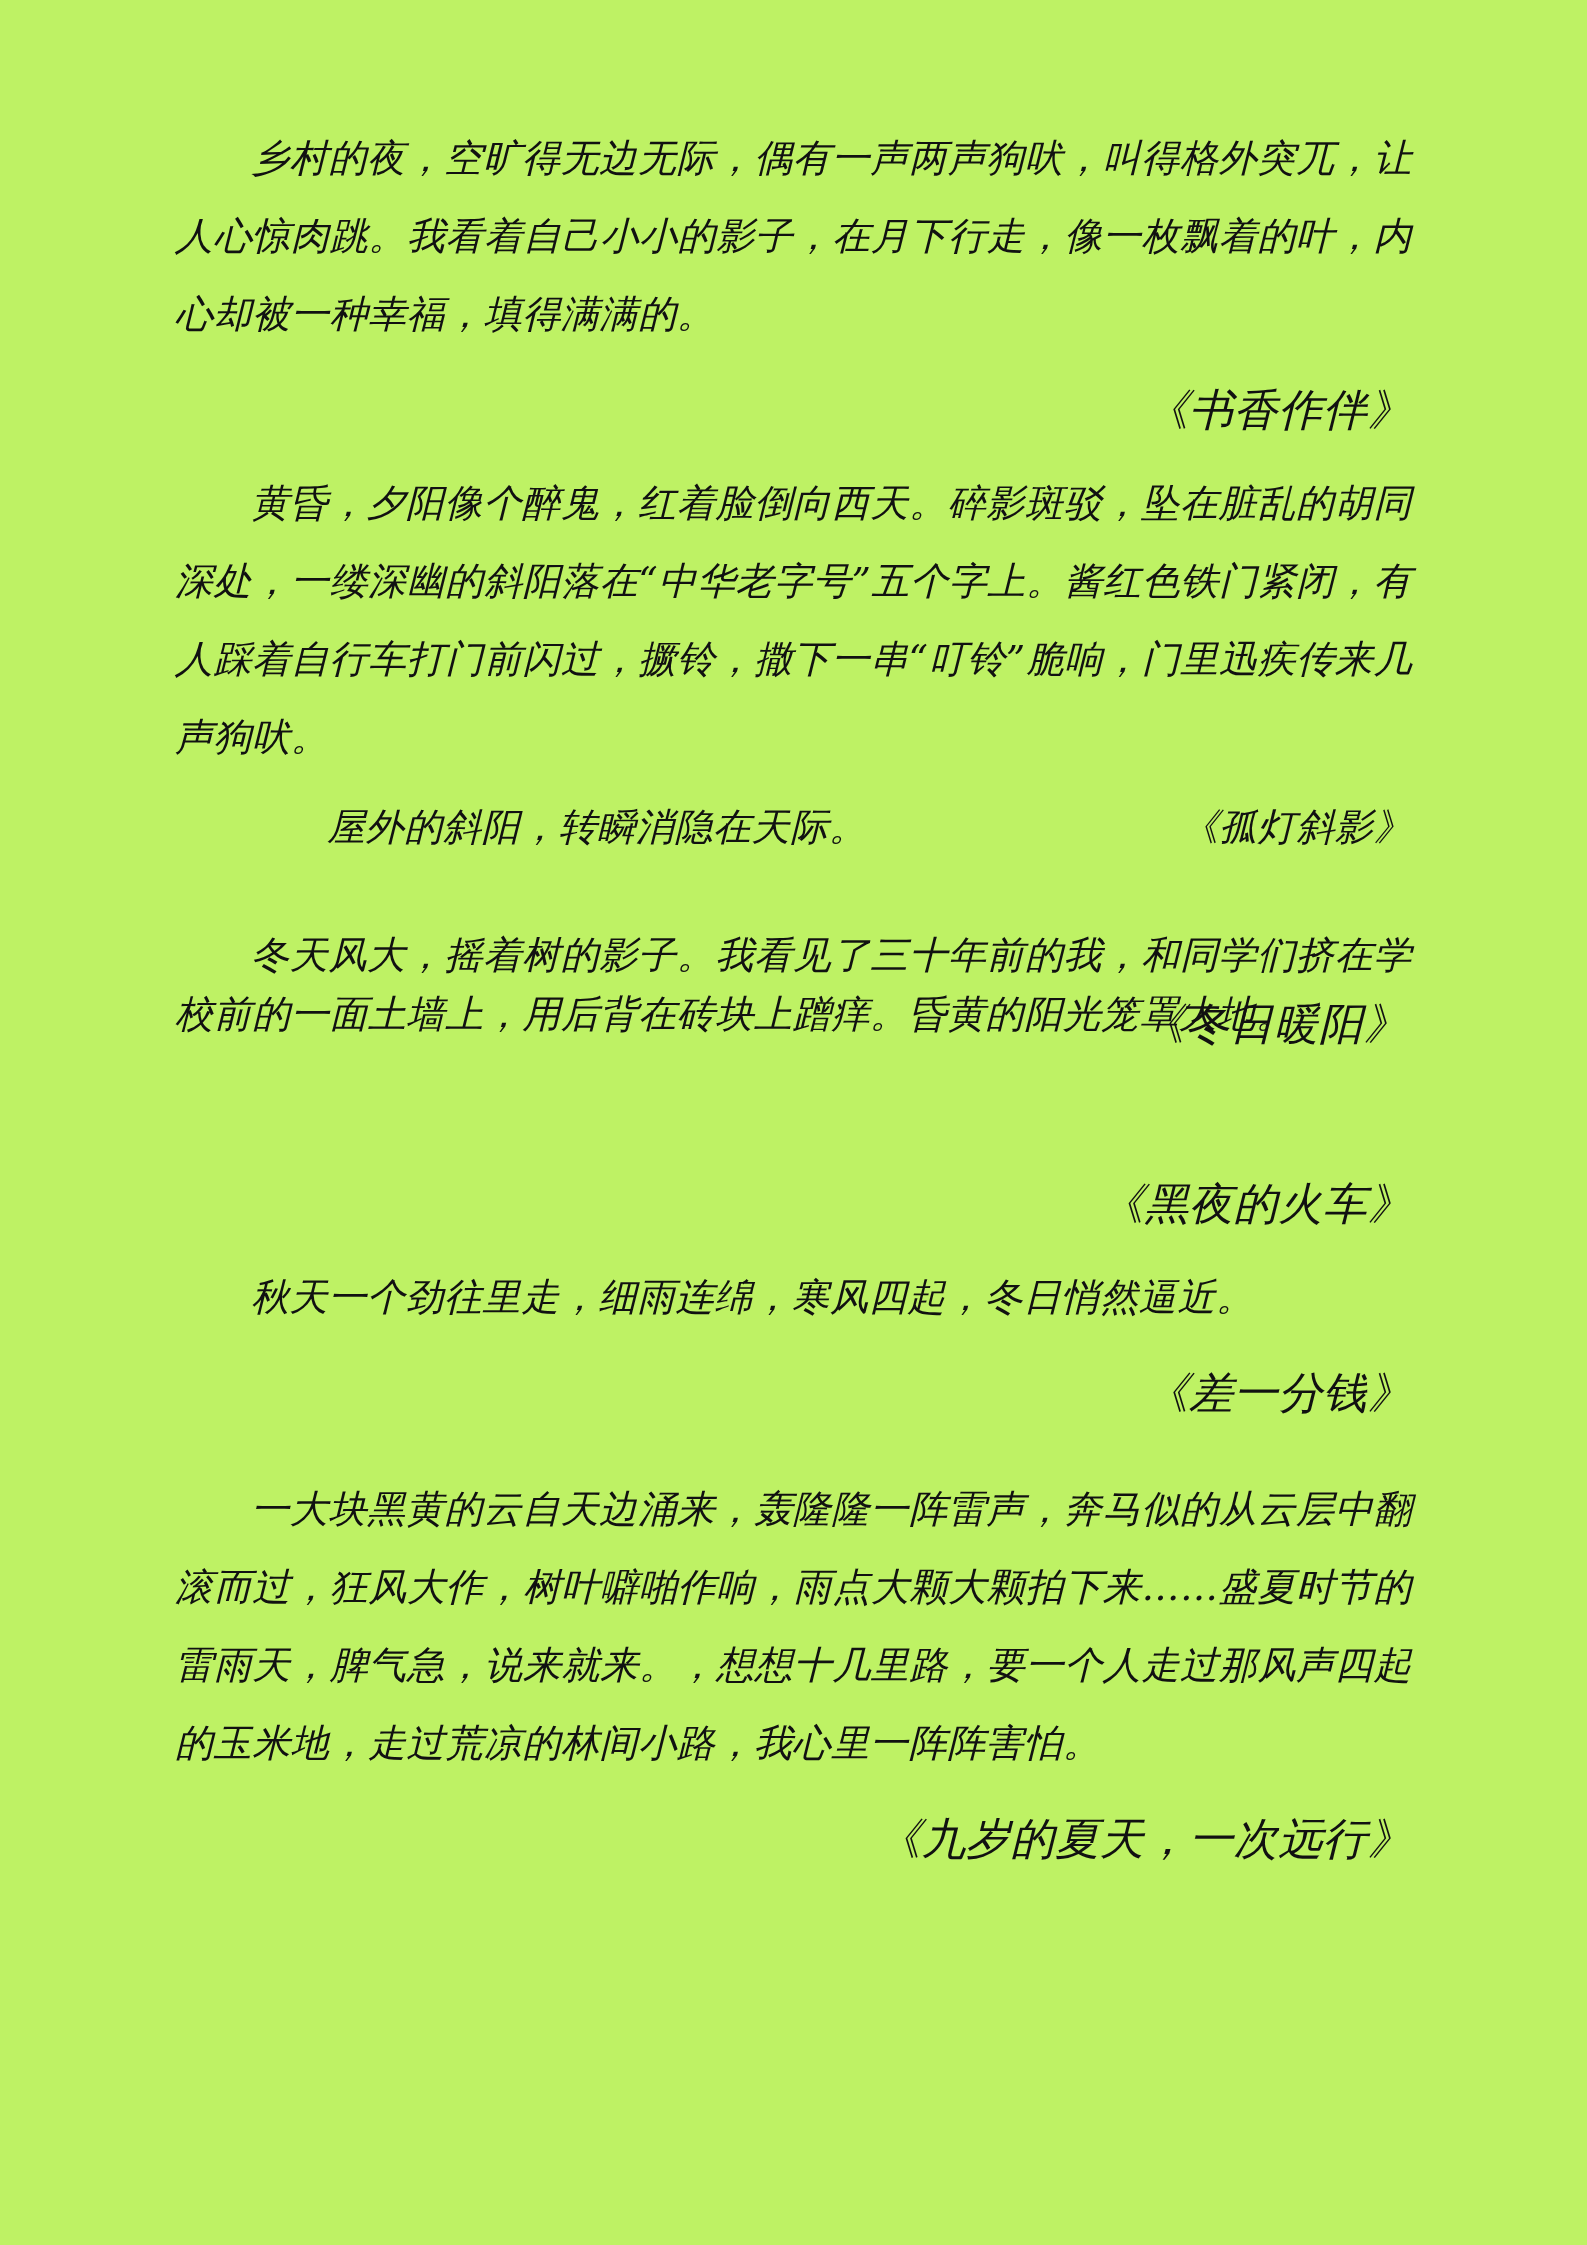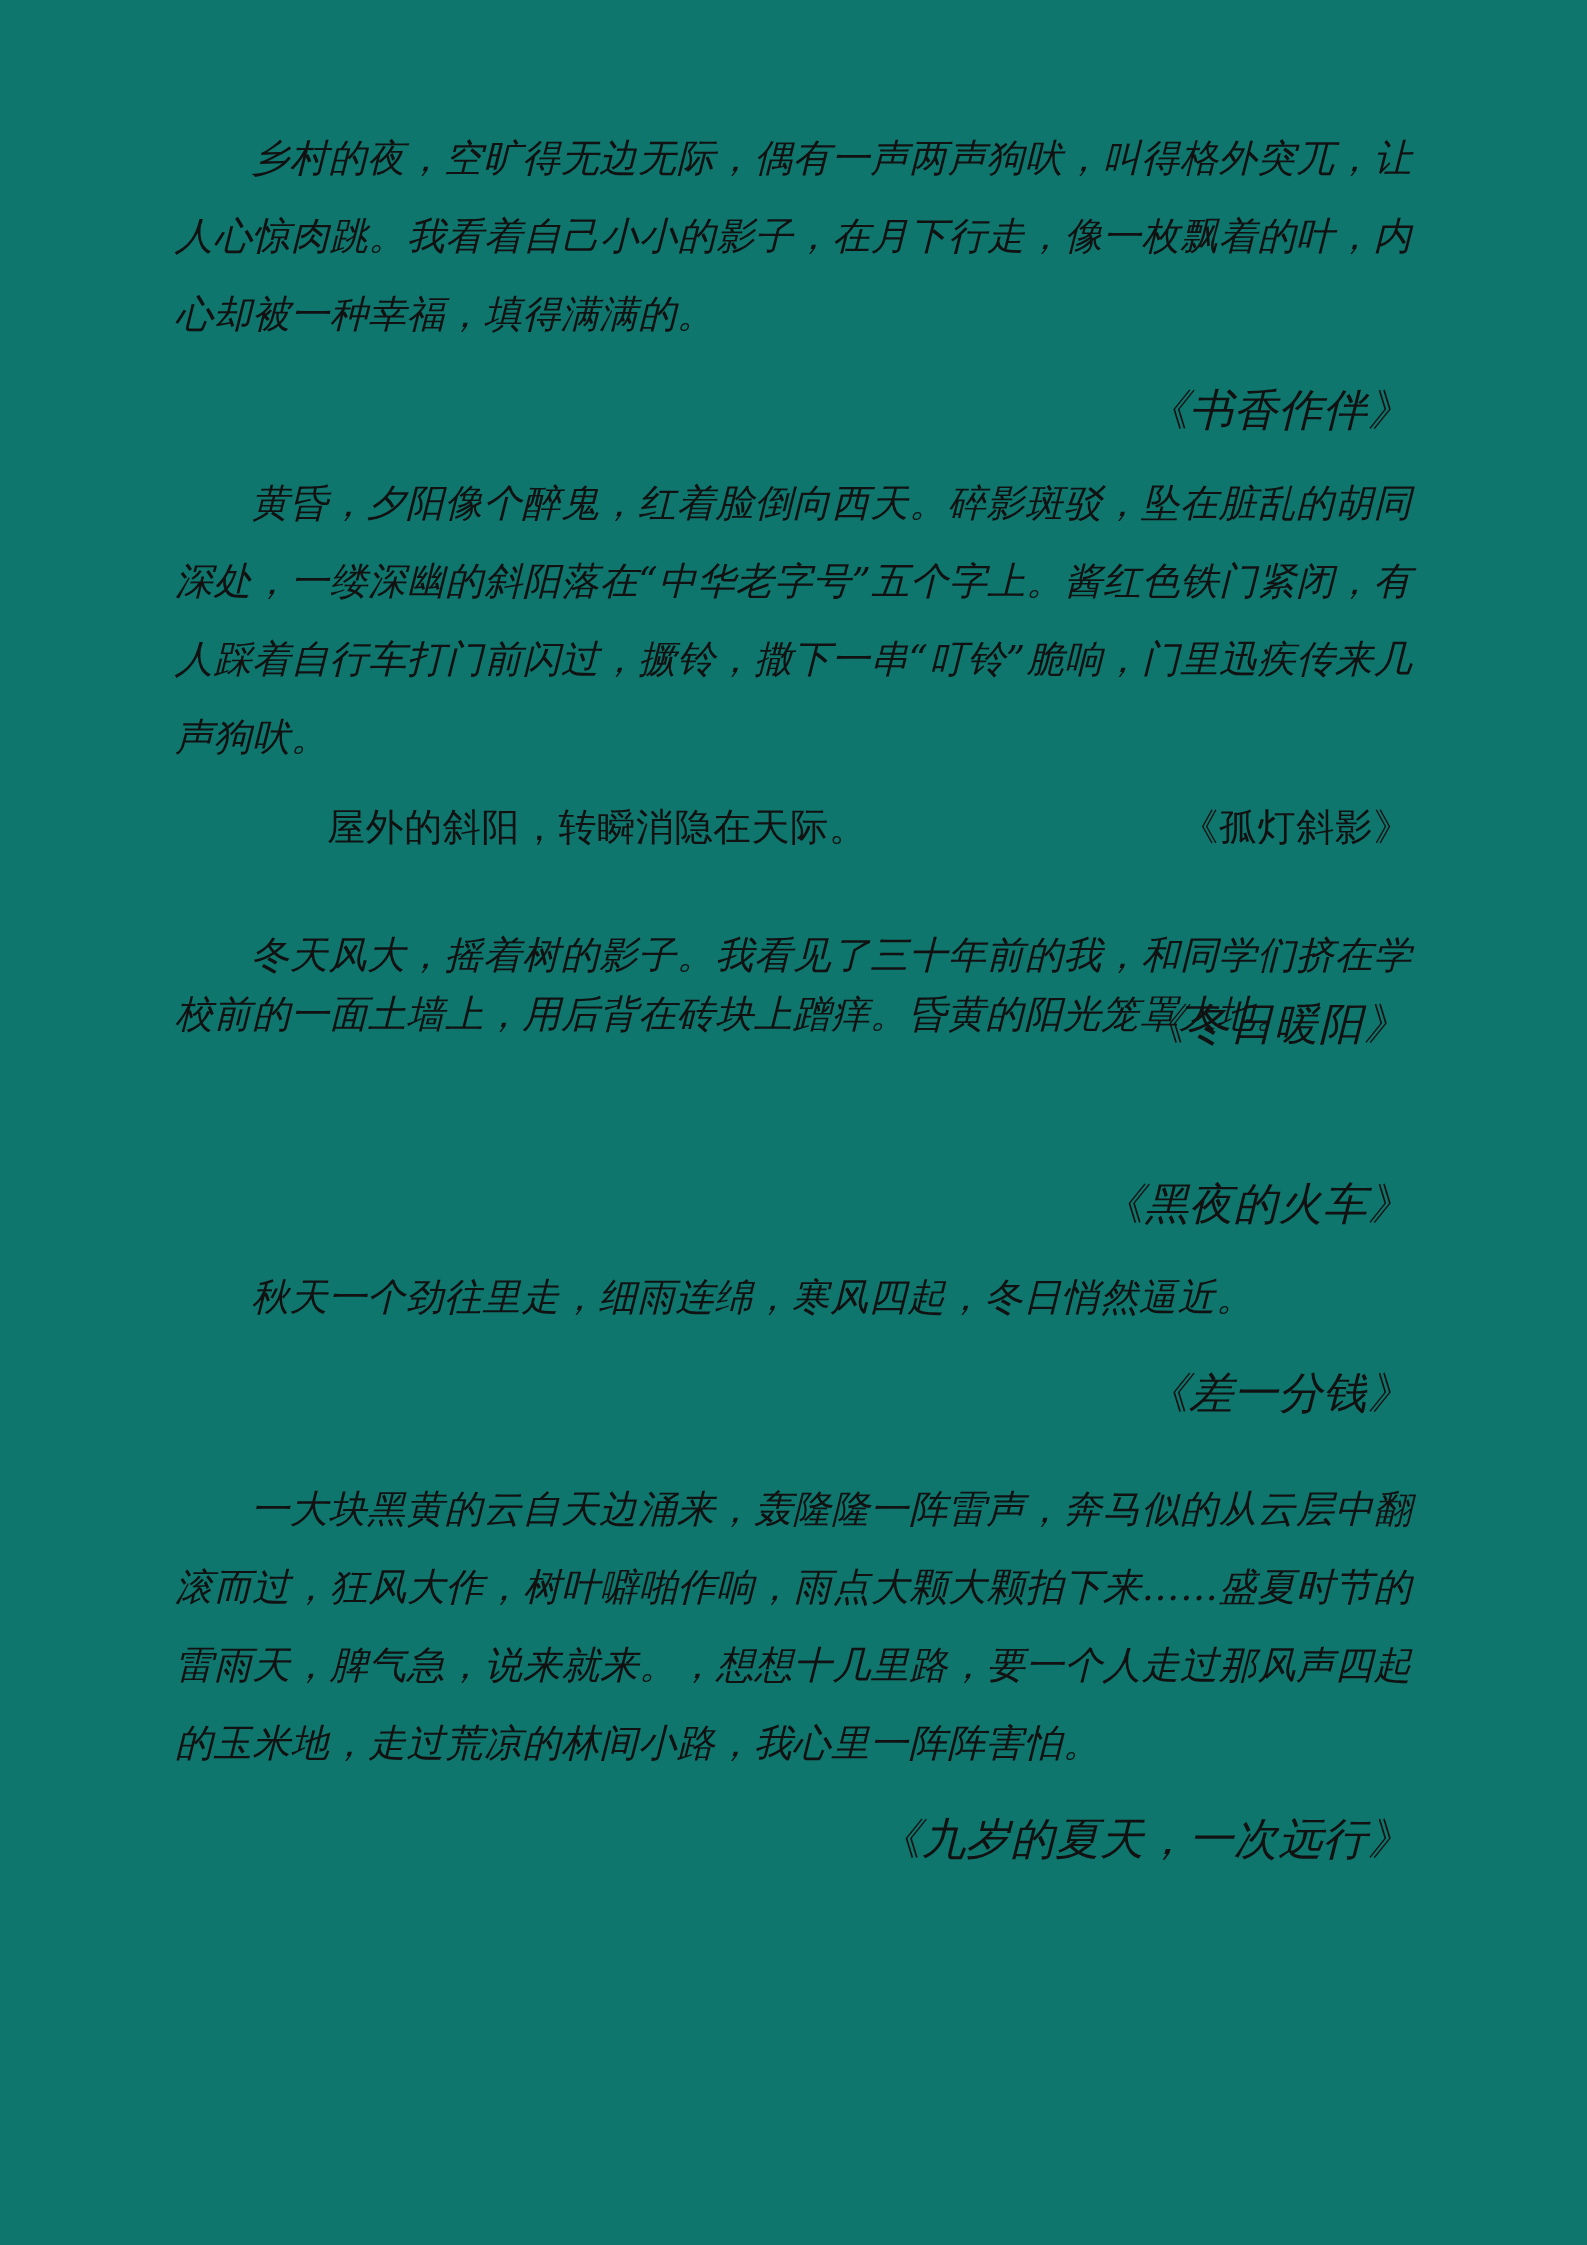--- a/index.html
+++ b/index.html
@@ -9,21 +9,21 @@
     background: #ffffff;
   }
   body {
     font-family: "DejaVu Serif", "Liberation Serif", serif;
   }
   .page {
     position: relative;
     width: 1587px;
     height: 2245px;
     margin: 0 auto;
-    background: #0f766e;
+    background: #bef264;
     overflow: hidden;
     box-sizing: border-box;
   }
   .page-body {
     position: absolute;
     left: 175px;
     top: 120px;
     width: 1237px;
   }
   .para {
@@ -63,20 +63,21 @@
   }
   
   .line-with-attrib {
     display: flex;
     align-items: baseline;
     justify-content: space-between;
     font-family: "DejaVu Serif", "Liberation Serif", serif;
     font-size: 38px;
     line-height: 1.72;
     color: #111111;
+    font-style: italic;
     font-weight: 500;
     letter-spacing: 0.6px;
   }
   .line-with-attrib .lw-text {
     text-indent: 2em;
     flex: 0 1 auto;
     padding-left: 2em;
   }
   .line-with-attrib .lw-attrib {
     flex: 0 0 auto;

